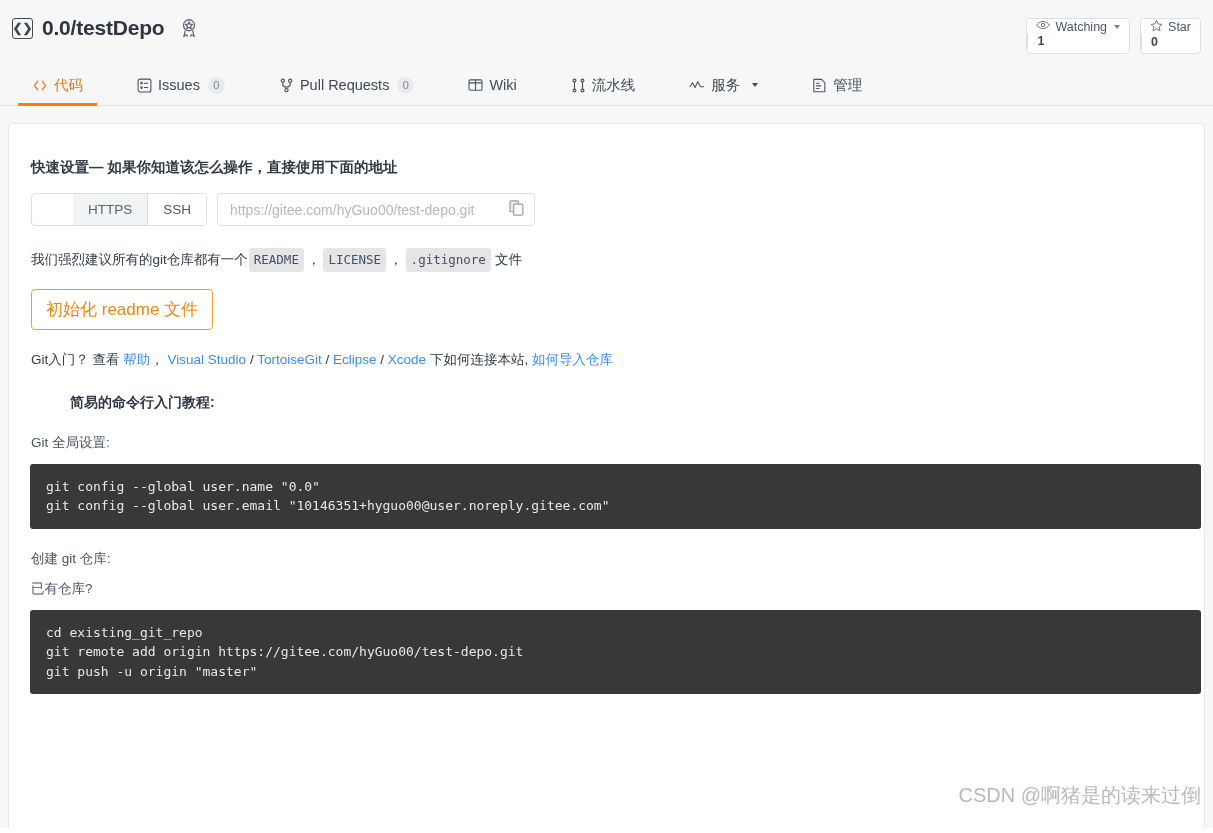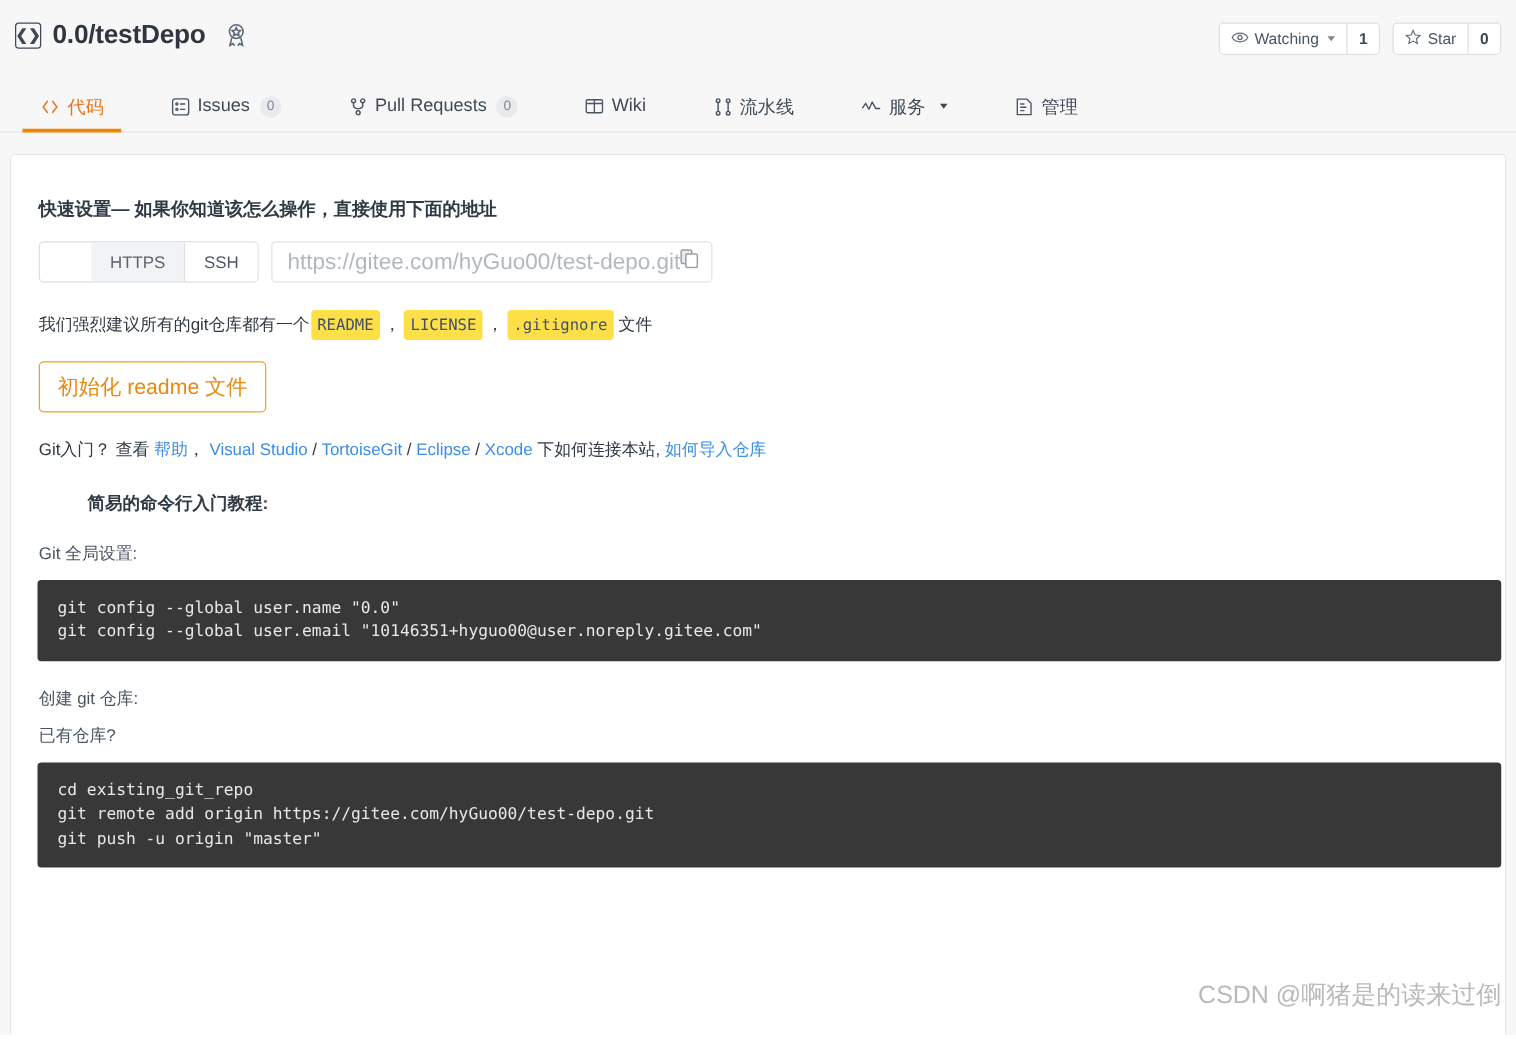--- a/index.html
+++ b/index.html
@@ -62,22 +62,23 @@
     display: flex;
     align-items: stretch;
     gap: 10px;
   }
   .btn-group {
     display: flex;
     align-items: stretch;
     border: 1px solid #dcdee2;
     border-radius: 4px;
     background: #fff;
-    height: 26px;
+    height: 36px;
     overflow: hidden;
+    flex-direction: column;
   }
   .btn-main {
     display: flex;
     align-items: center;
     gap: 5px;
     padding: 0 9px;
     font-size: 12.5px;
     color: #4a5568;
     background: #fff;
     white-space: nowrap;
@@ -196,40 +197,40 @@
     border: 1px solid #e1e3e6;
     border-radius: 4px;
     background: #fff;
     display: flex;
     align-items: center;
     padding: 0 10px 0 12px;
     height: 33px;
   }
   .url-text {
     flex: 1;
-    font-size: 18px;
+    font-size: 14px;
     color: #b3b8bf;
     white-space: nowrap;
     overflow: hidden;
   }
   .copy-icon { flex: 0 0 auto; display: block; }
 
   
   .recommend-line {
     font-size: 13.5px;
     color: #303a45;
     margin-bottom: 17px;
     display: flex;
     align-items: center;
     flex-wrap: wrap;
     line-height: 1.6;
   }
   .code-chip {
     display: inline-block;
-    background: #fde047;
+    background: #e5e5e5;
     border-radius: 3px;
     padding: 2px 5px;
     font-family: "DejaVu Sans Mono", monospace;
     font-size: 12.5px;
     color: #44506a;
     margin: 0 1px;
   }
   .sep { margin: 0 2px; }
 
   .init-btn {

